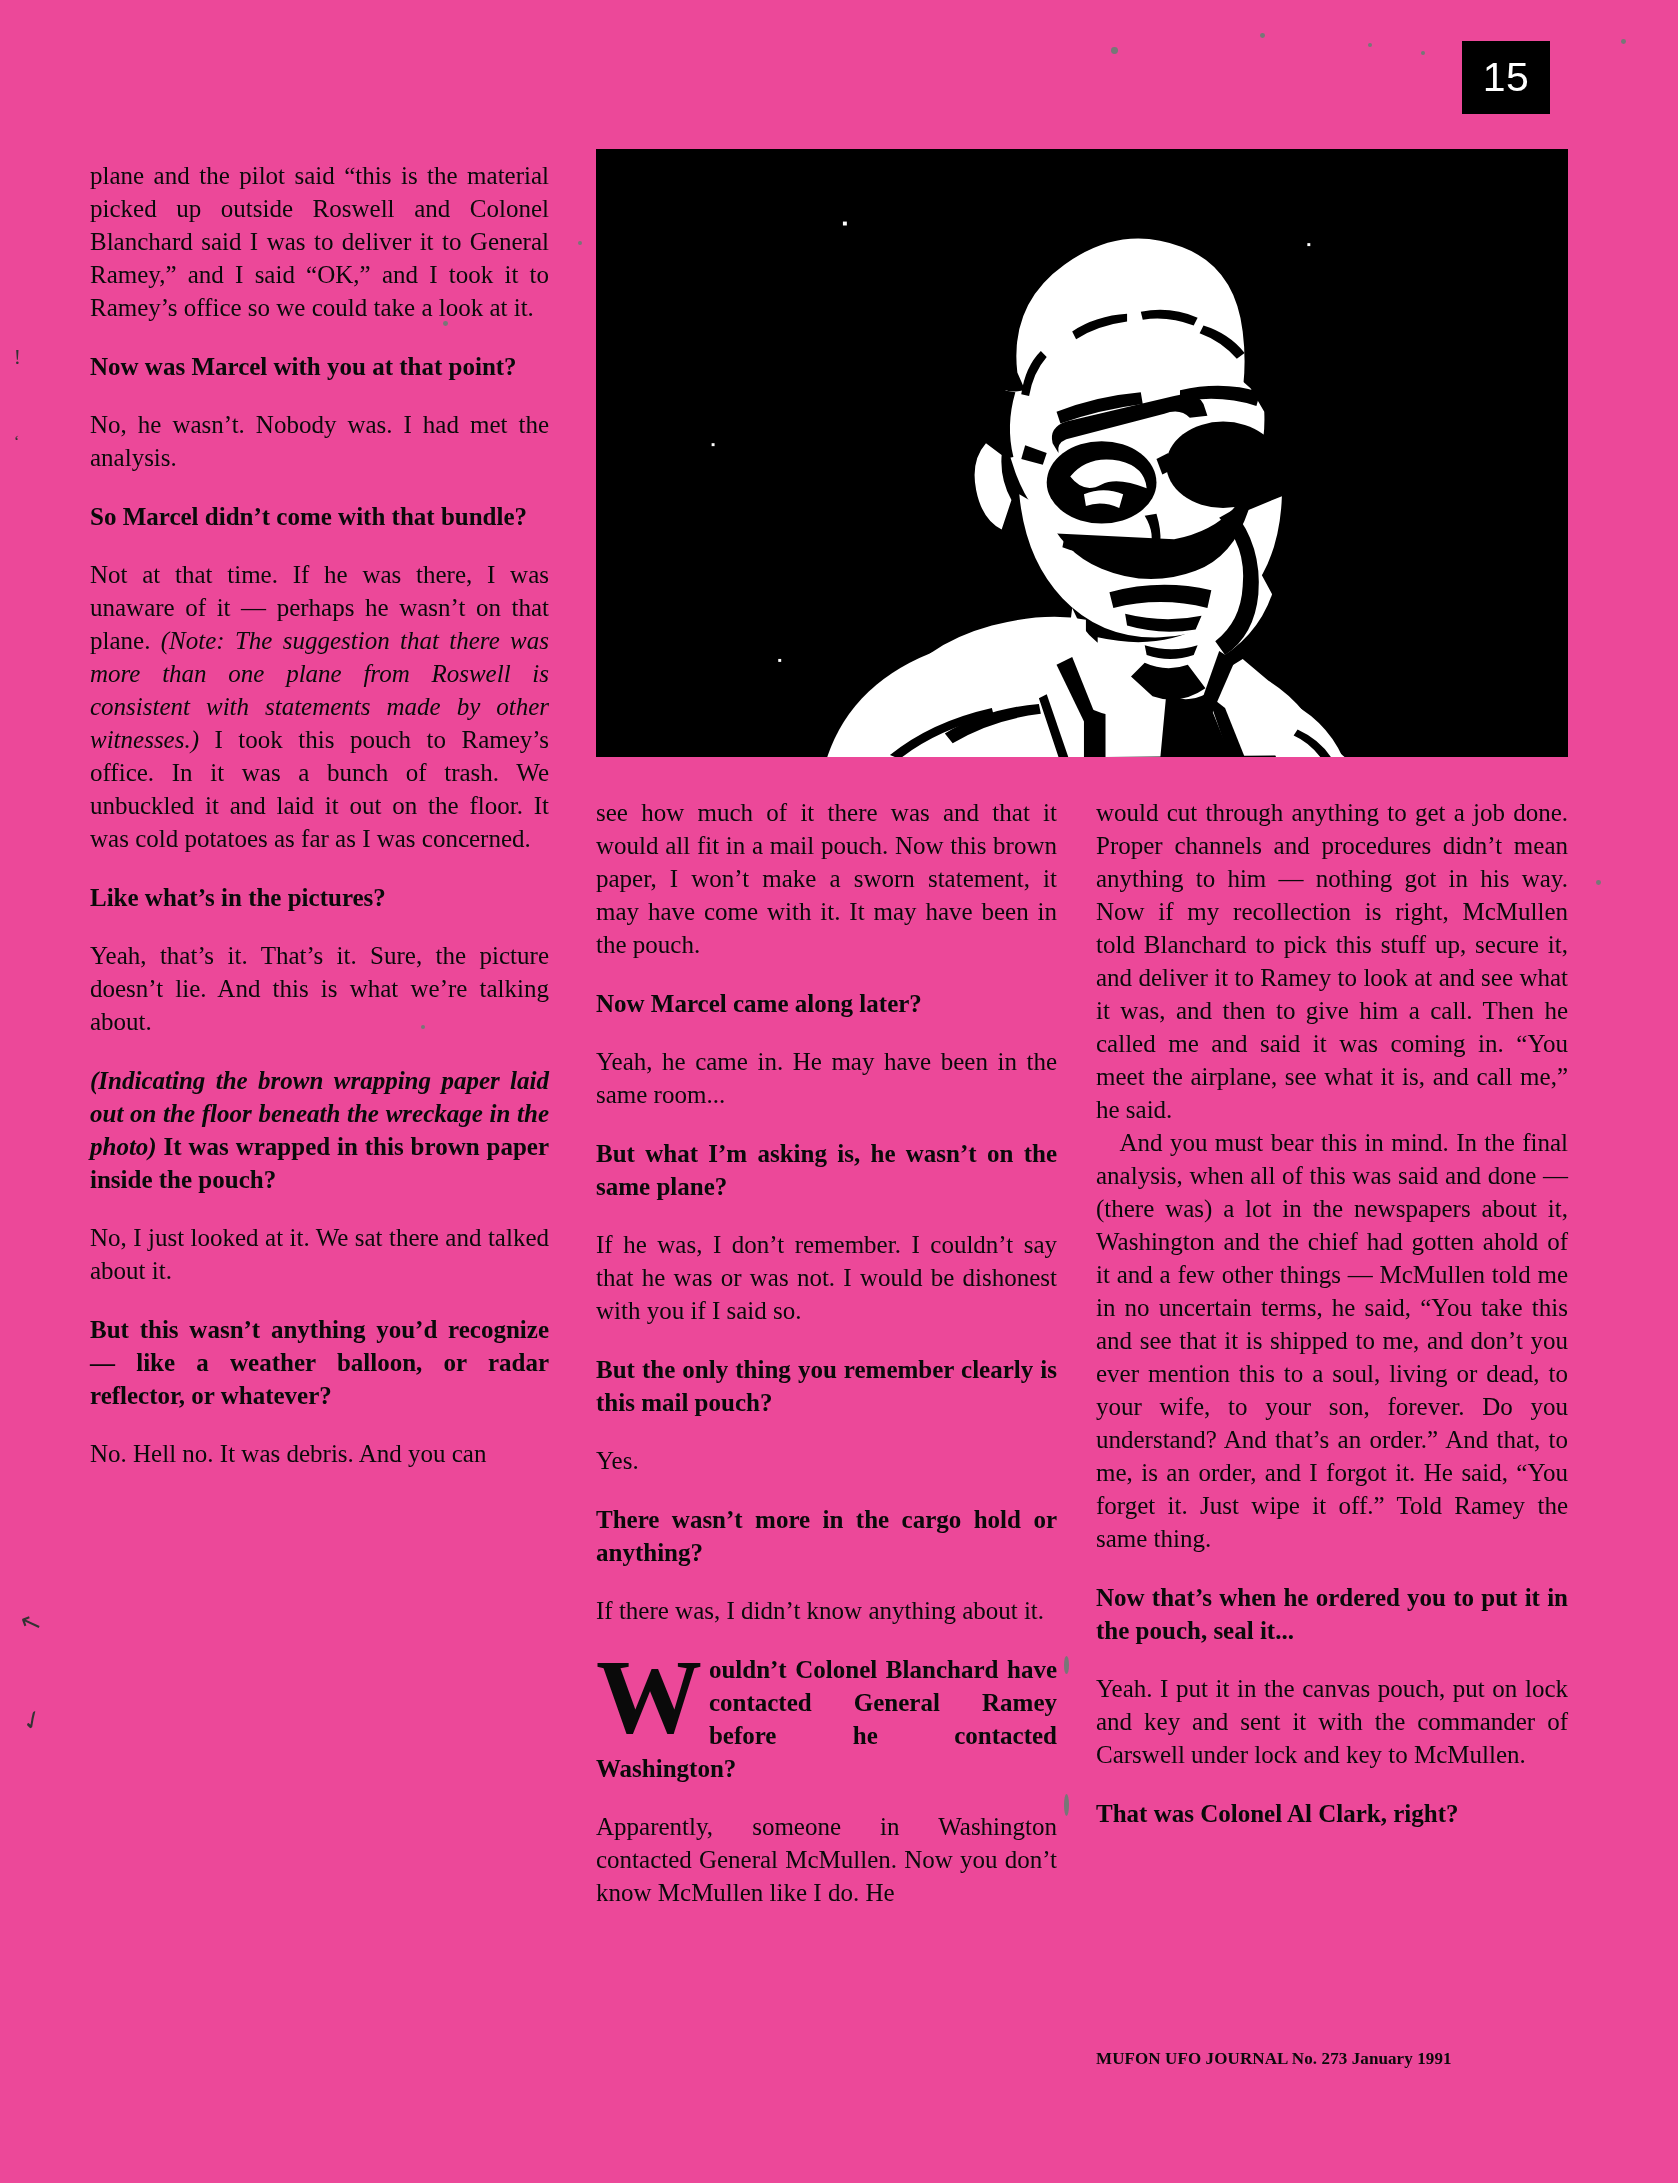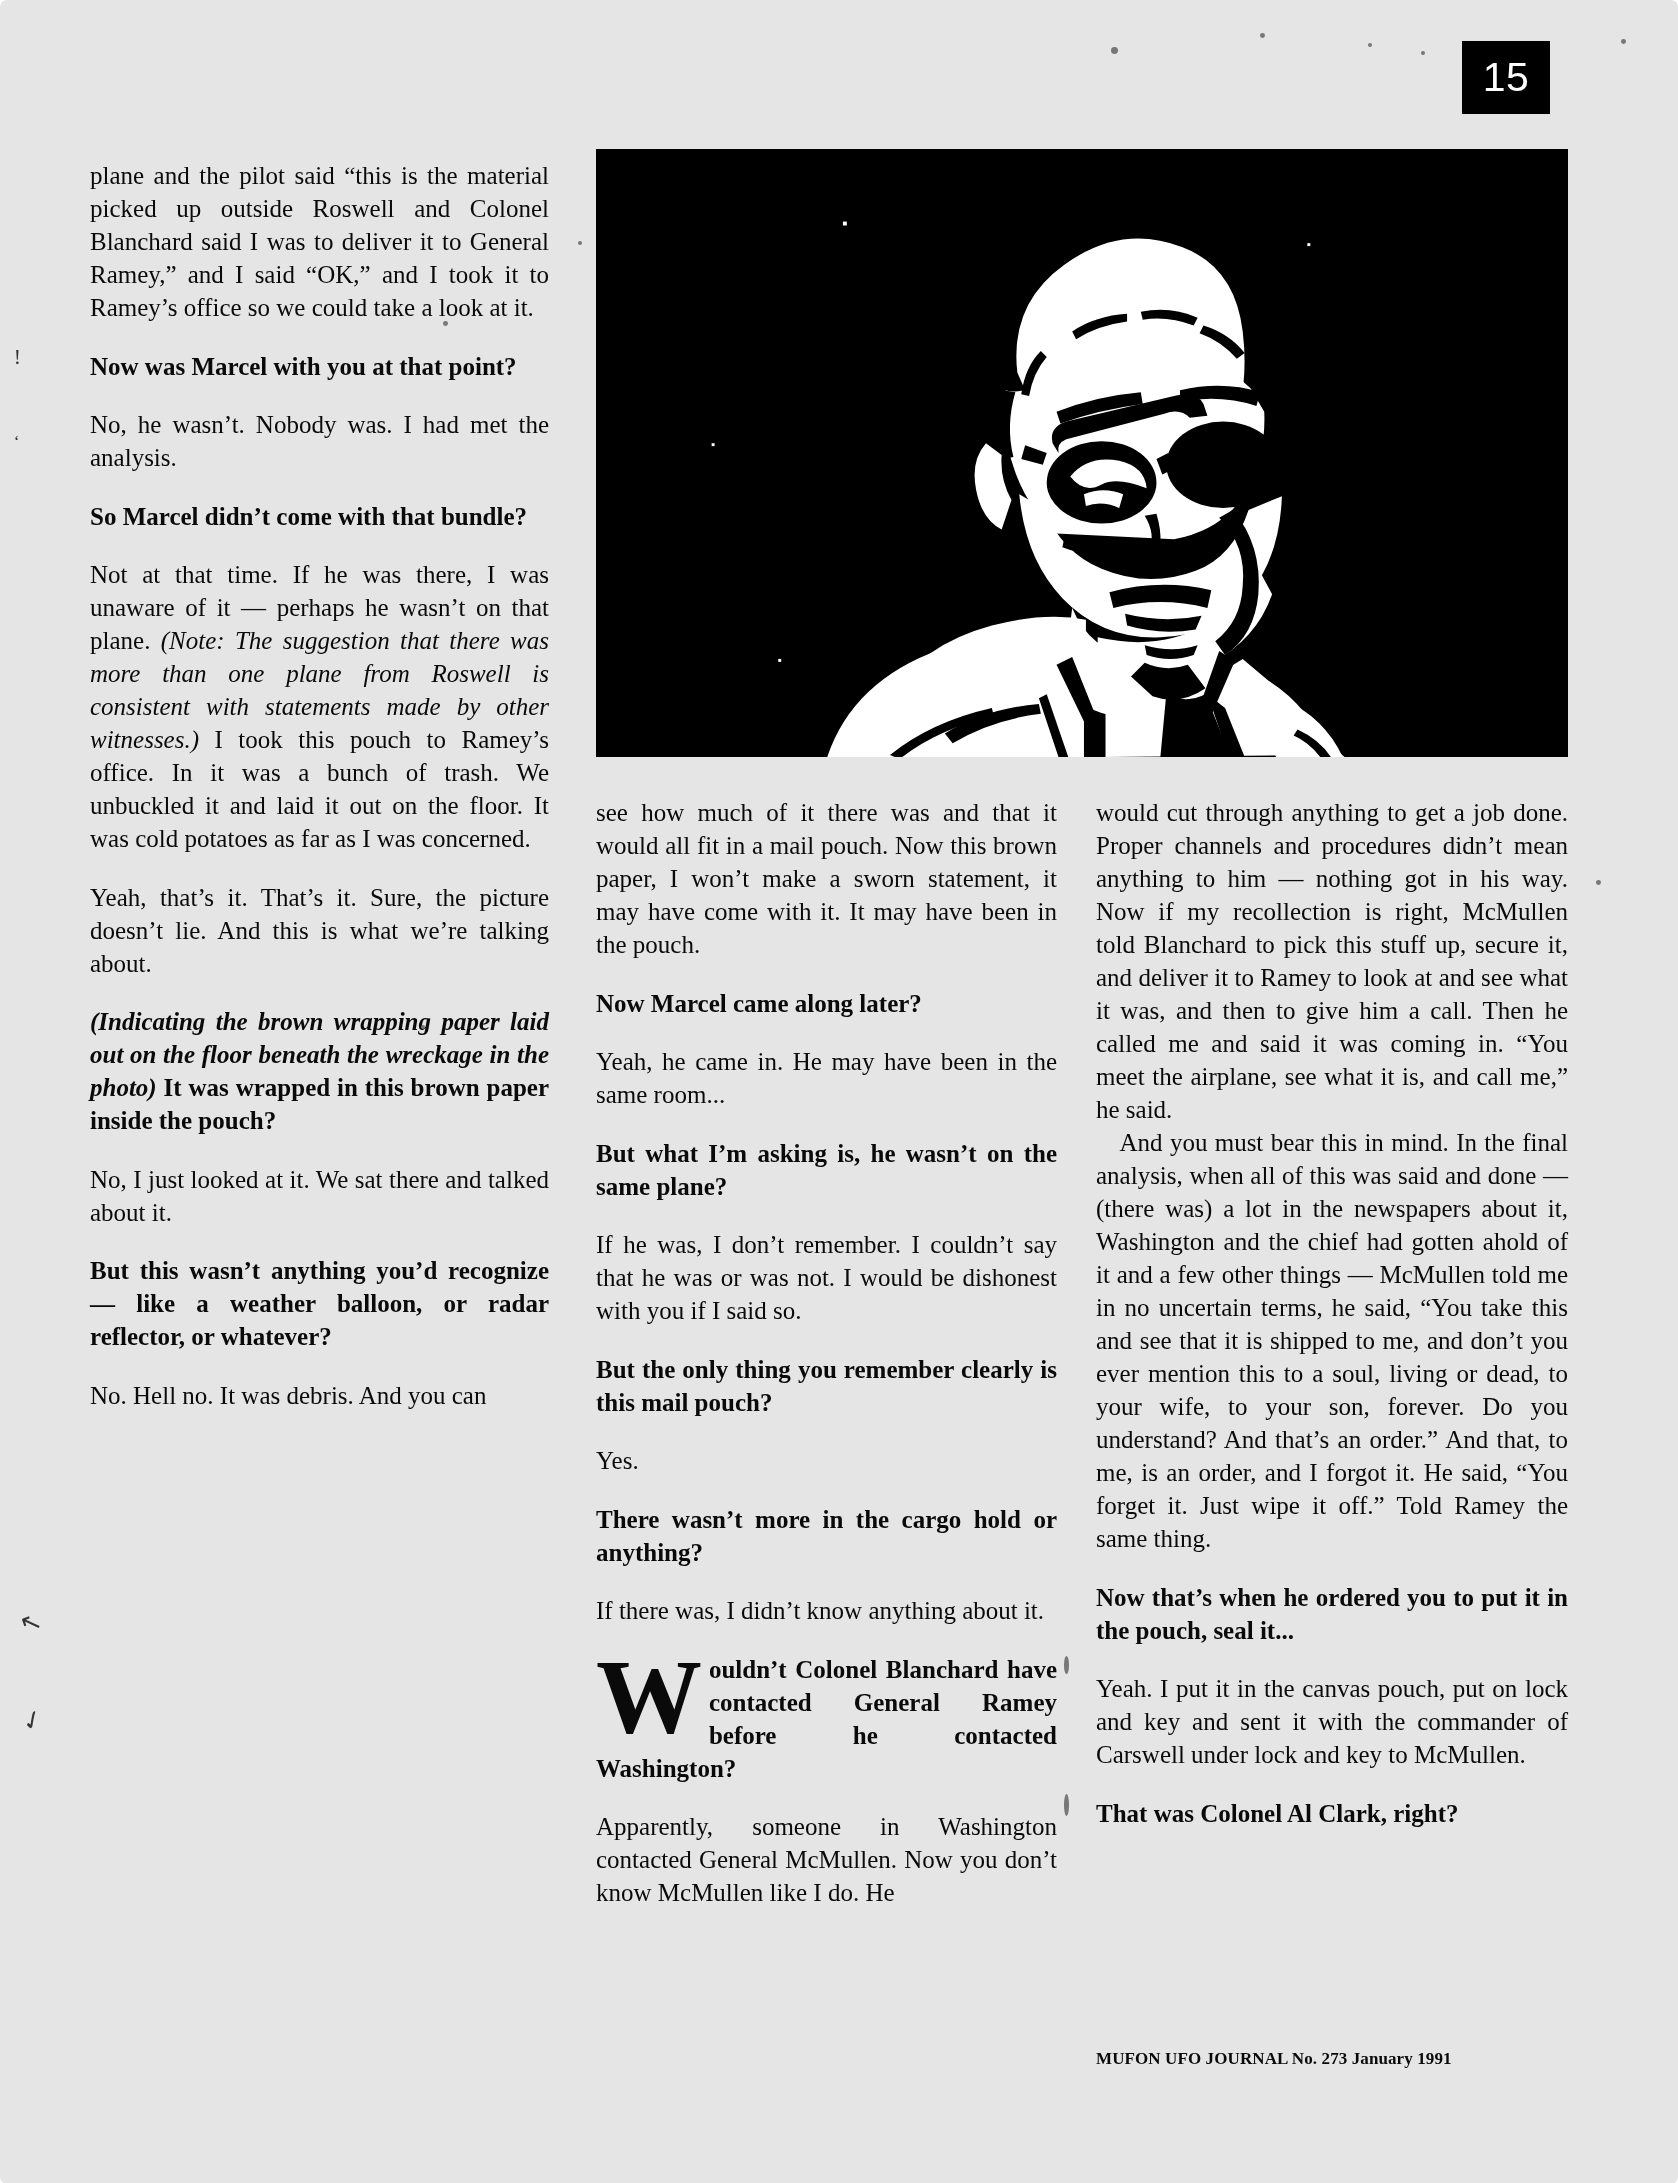--- a/index.html
+++ b/index.html
@@ -12,22 +12,21 @@
     height: 2184px;
     position: relative;
     font-family: "Liberation Serif", "DejaVu Serif", serif;
     color: #0a0a0a;
     overflow: hidden;
   }
 
   .page {
     position: absolute;
     inset: 0;
-    background: #e5e5e5;
-    border-radius: 7px;
+    background: #ec4899;
   }
 
   
   .page-badge {
     position: absolute;
     left: 1462px;
     top: 41px;
     width: 88px;
     height: 73px;
     background: #000000;
@@ -215,20 +214,21 @@
       </g>
     </svg>
   </div>
 
   <div class="col col-left">
     <p>plane and the pilot said “this is the material picked up outside Roswell and Colonel Blanchard said I was to deliver it to General Ramey,” and I said “OK,” and I took it to Ramey’s office so we could take a look at it.</p>
     <p class="q">Now was Marcel with you at that point?</p>
     <p>No, he wasn’t. Nobody was. I had met the analysis.</p>
     <p class="q">So Marcel didn’t come with that bundle?</p>
     <p><span>Not at that time. If he was there, I was unaware of it — perhaps he wasn’t on that plane. </span><span class="ital">(Note: The suggestion that there was more than one plane from Roswell is consistent with statements made by other witnesses.)</span><span> I took this pouch to Ramey’s office. In it was a bunch of trash. We unbuckled it and laid it out on the floor. It was cold potatoes as far as I was concerned.</span></p>
+    <p class="q">Like what’s in the pictures?</p>
     <p>Yeah, that’s it. That’s it. Sure, the picture doesn’t lie. And this is what we’re talking about.</p>
     <p class="q"><span class="bital">(Indicating the brown wrapping paper laid out on the floor beneath the wreckage in the photo)</span><span> It was wrapped in this brown paper inside the pouch?</span></p>
     <p>No, I just looked at it. We sat there and talked about it.</p>
     <p class="q">But this wasn’t anything you’d recognize — like a weather balloon, or radar reflector, or whatever?</p>
     <p>No. Hell no. It was debris. And you can</p>
   </div>
 
   <div class="col col-mid">
     <p>see how much of it there was and that it would all fit in a mail pouch. Now this brown paper, I won’t make a sworn statement, it may have come with it. It may have been in the pouch.</p>
     <p class="q">Now Marcel came along later?</p>

